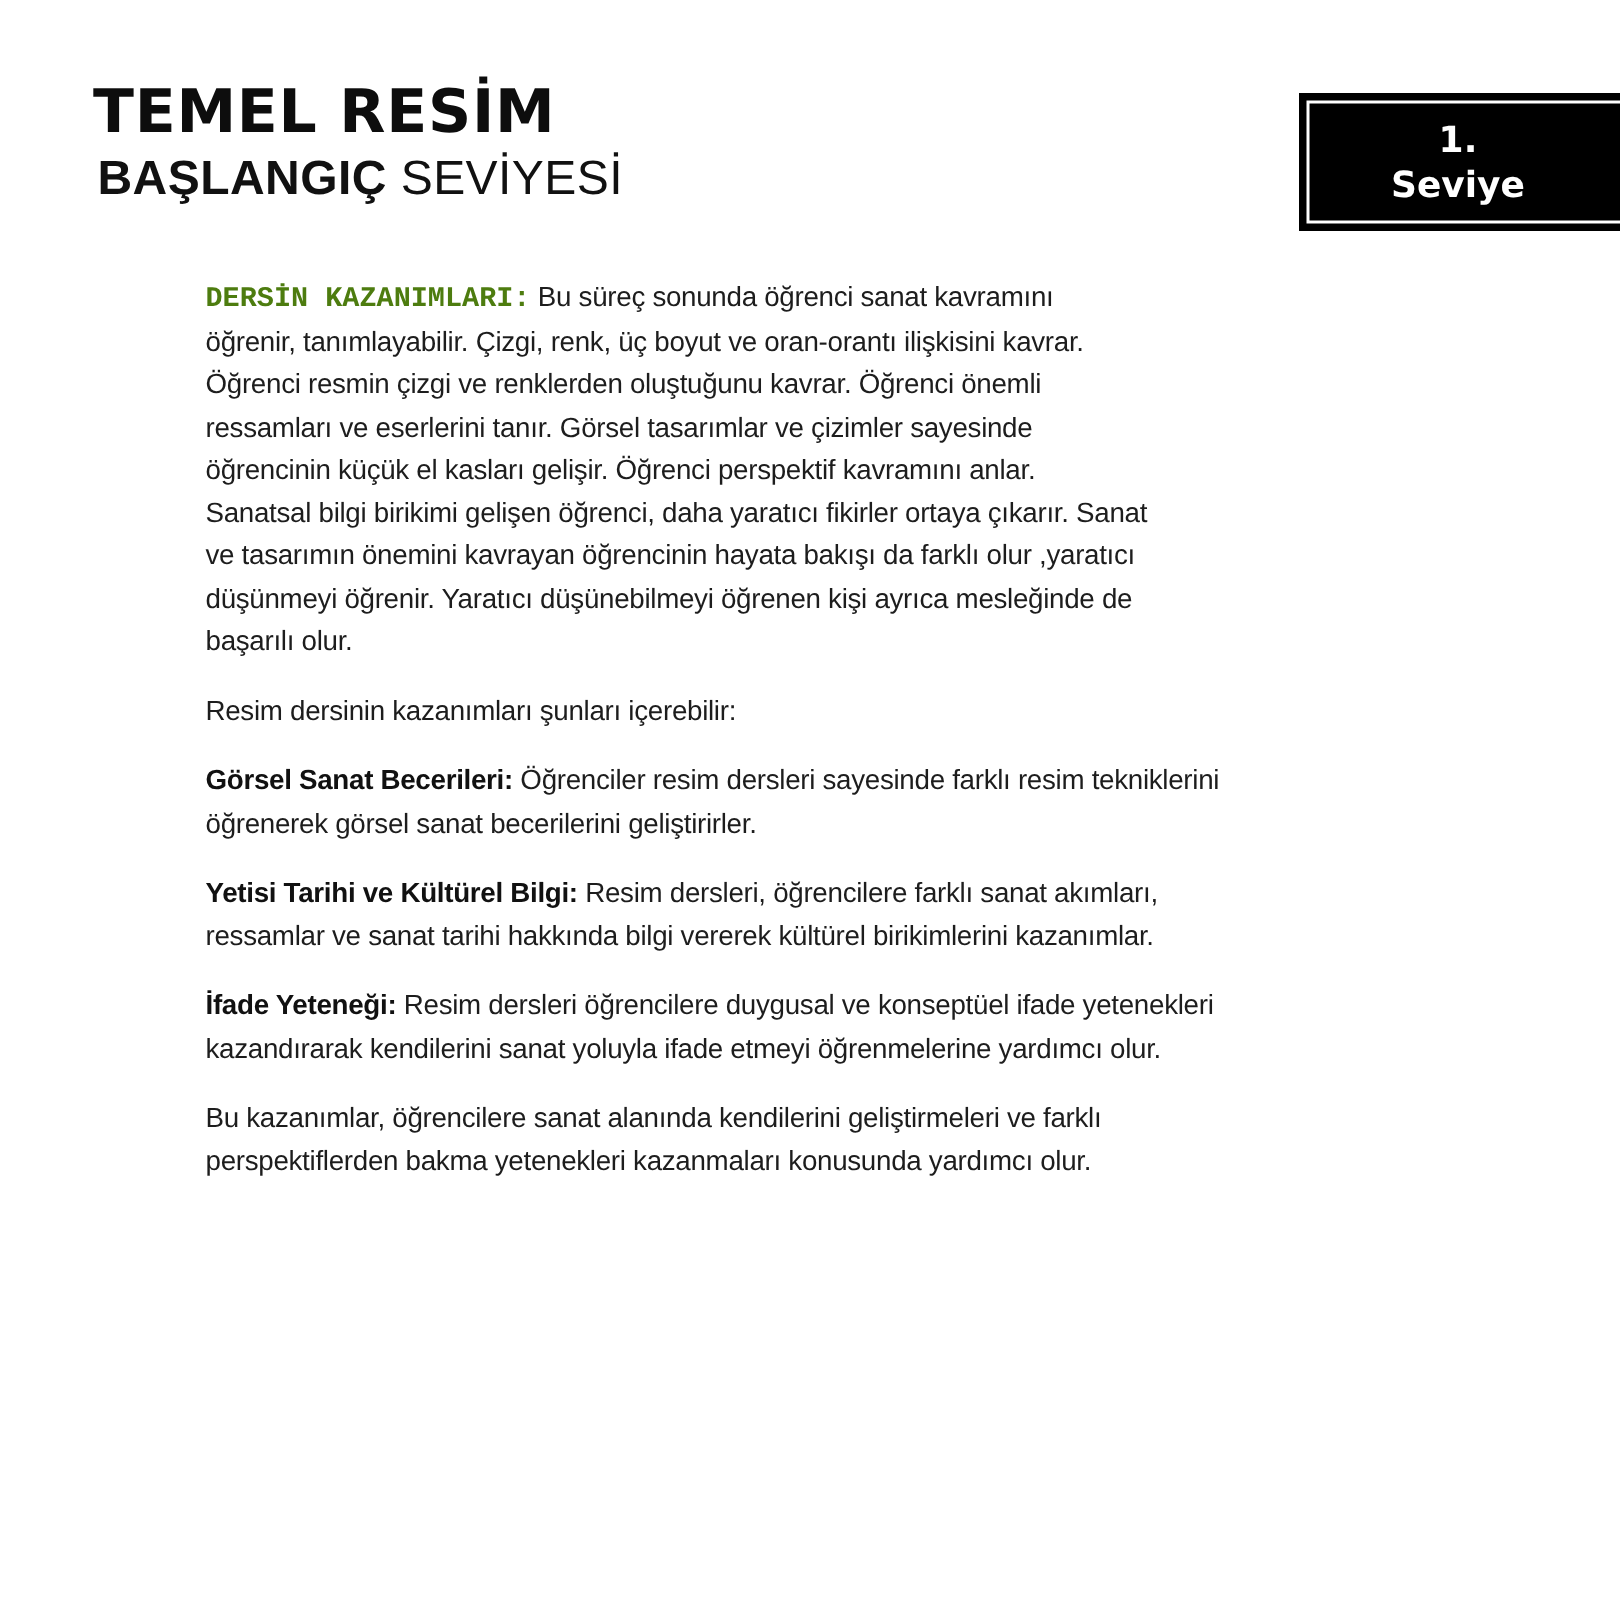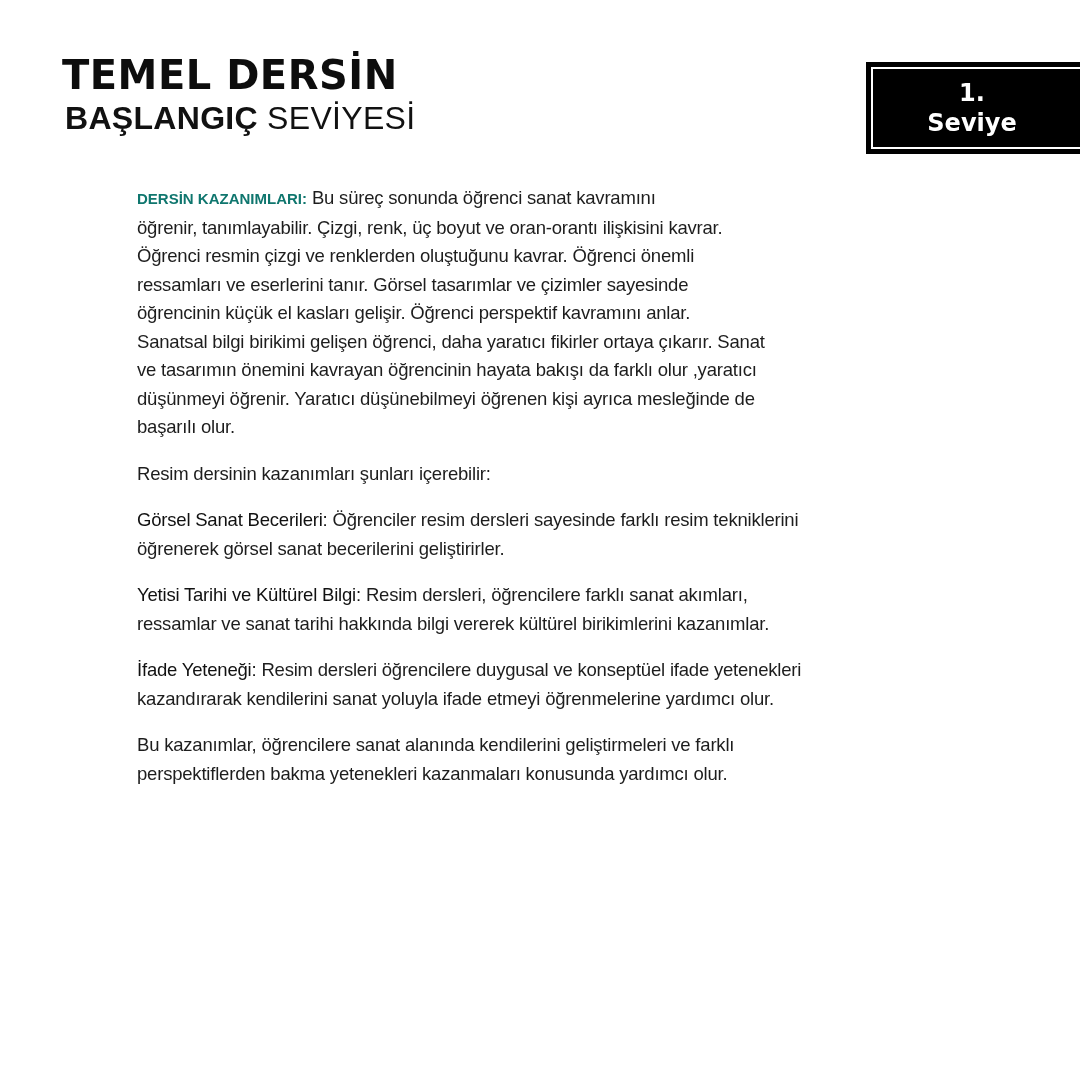--- a/index.html
+++ b/index.html
@@ -66,36 +66,36 @@
     position: absolute;
     left: 137px; top: 184px;
     width: 880px;
     font-size: 18.5px;
     line-height: 28.5px;
     letter-spacing: -0.2px;
     color: #1d1d1d;
   }
   .para { margin: 0 0 18px 0; white-space: pre-line; }
   .para:last-child { margin-bottom: 0; }
-  .lead { font-weight: 400; color: #111111; }
+  .lead { font-weight: 700; color: #111111; }
   .lead-heavy {
-    font-family: Liberation Sans, sans-serif;
+    font-family: Liberation Mono, monospace;
     font-weight: 900;
-    font-size: 15px;
+    font-size: 19px;
     letter-spacing: 0px;
-    color: #0f766e;
+    color: #4d7c0f;
   }
 </style>
 </head>
 <body>
 
 <div class="page">
 
   <div class="header">
-    <h1 class="title">TEMEL DERSİN</h1>
+    <h1 class="title">TEMEL RESİM</h1>
     <div class="subtitle">
       <span class="sub-bold">BAŞLANGIÇ</span><span class="sub-light"> SEVİYESİ</span>
     </div>
   </div>
 
   <div class="badge">
     <div class="badge-outer">
       <div>1.</div>
       <div>Seviye</div>
     </div>

